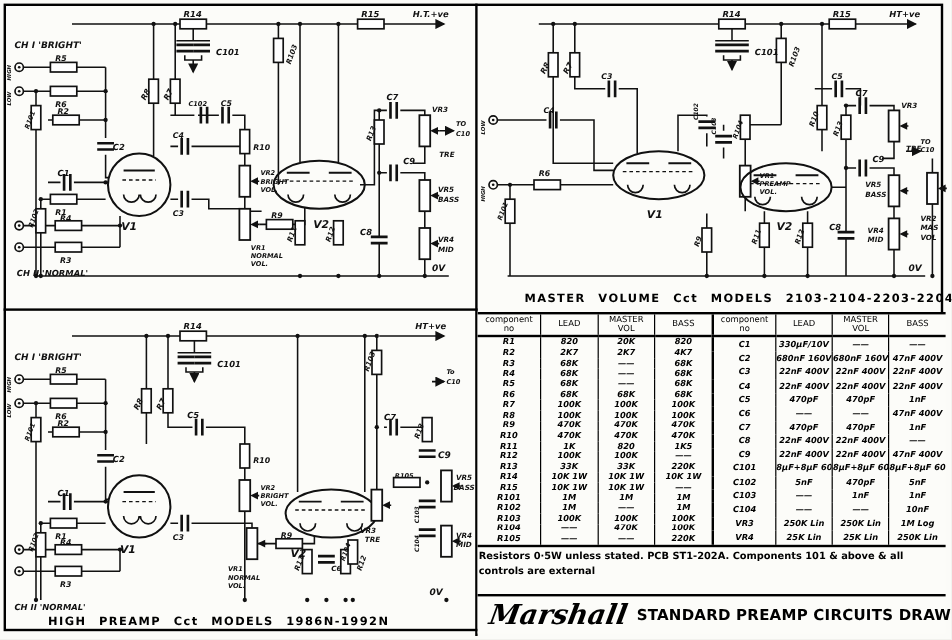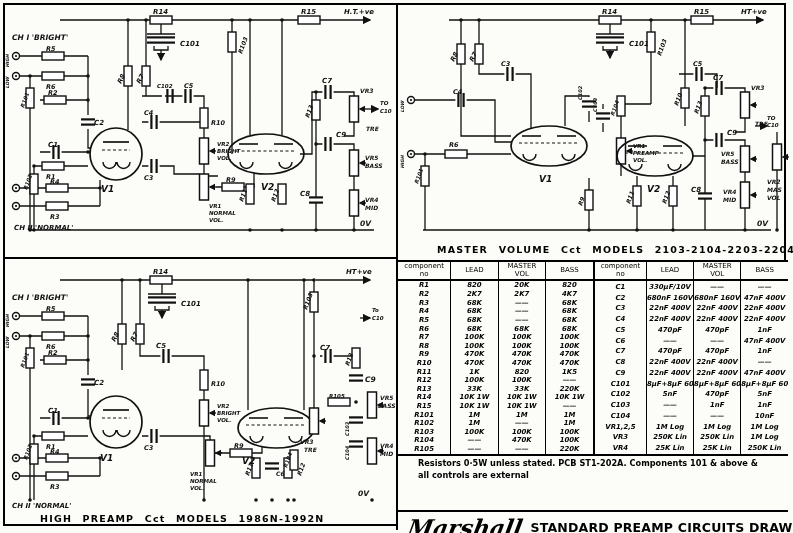--- a/index.html
+++ b/index.html
@@ -14,21 +14,21 @@
   .cap{position:absolute;font-weight:bold;font-style:normal;font-size:9.5px;letter-spacing:1.2px;word-spacing:6px;color:#000;white-space:nowrap;}
   
   .br{position:absolute;left:398px;top:260px;width:390px;height:268px;box-sizing:border-box;border-top:2px solid #000;background:#fcfcf9;}
   .tables{display:flex;height:194px;border-bottom:2px solid #000;box-sizing:border-box;}
   .tables table{border-collapse:collapse;table-layout:fixed;width:50%;height:100%;}
   .tables table + table{border-left:2px solid #000;}
   .tables th{font-size:7px;font-weight:normal;white-space:pre-line;line-height:1.1;border-bottom:2px solid #000;padding:1px 0;}
   .tables td{font-size:6.9px;font-weight:bold;font-style:italic;text-align:center;padding:0;line-height:1.0;white-space:nowrap;overflow:hidden;}
   .tables td:not(:first-child),.tables th:not(:first-child){border-left:1.5px solid #000;}
   .tables col.c0{width:27%;} .tables col.cv{width:24.3%;}
-  .notes{height:56px;border-bottom:2px solid #000;box-sizing:border-box;padding:2px 20px;font-size:8.2px;font-weight:bold;line-height:1.45;color:#000;}
+  .notes{height:41px;border-bottom:2px solid #000;box-sizing:border-box;padding:2px 1px;font-size:8.2px;font-weight:bold;line-height:1.45;color:#000;}
   .titleblock{height:31px;display:flex;align-items:center;padding-left:10px;}
   .brand{font-family:"DejaVu Serif",serif;font-style:italic;font-weight:bold;font-size:23px;transform:skewX(-10deg);line-height:1;}
   .tb-text{font-weight:bold;font-size:12.5px;letter-spacing:0.2px;margin-left:8px;white-space:nowrap;}
 </style>
 </head>
 <body>
 
 <div id="stage">
   <div class="frame"></div>
   <div class="vdiv"></div>
@@ -691,26 +691,20 @@
               <td>——</td>
               <td>10nF</td>
             </tr>
             <tr>
               <td></td>
               <td></td>
               <td></td>
               <td></td>
             </tr>
             <tr>
-              <td>VR1,2,5</td>
-              <td>1M Log</td>
-              <td>1M Log</td>
-              <td>1M Log</td>
-            </tr>
-            <tr>
               <td>VR3</td>
               <td>250K Lin</td>
               <td>250K Lin</td>
               <td>1M Log</td>
             </tr>
             <tr>
               <td>VR4</td>
               <td>25K Lin</td>
               <td>25K Lin</td>
               <td>250K Lin</td>

